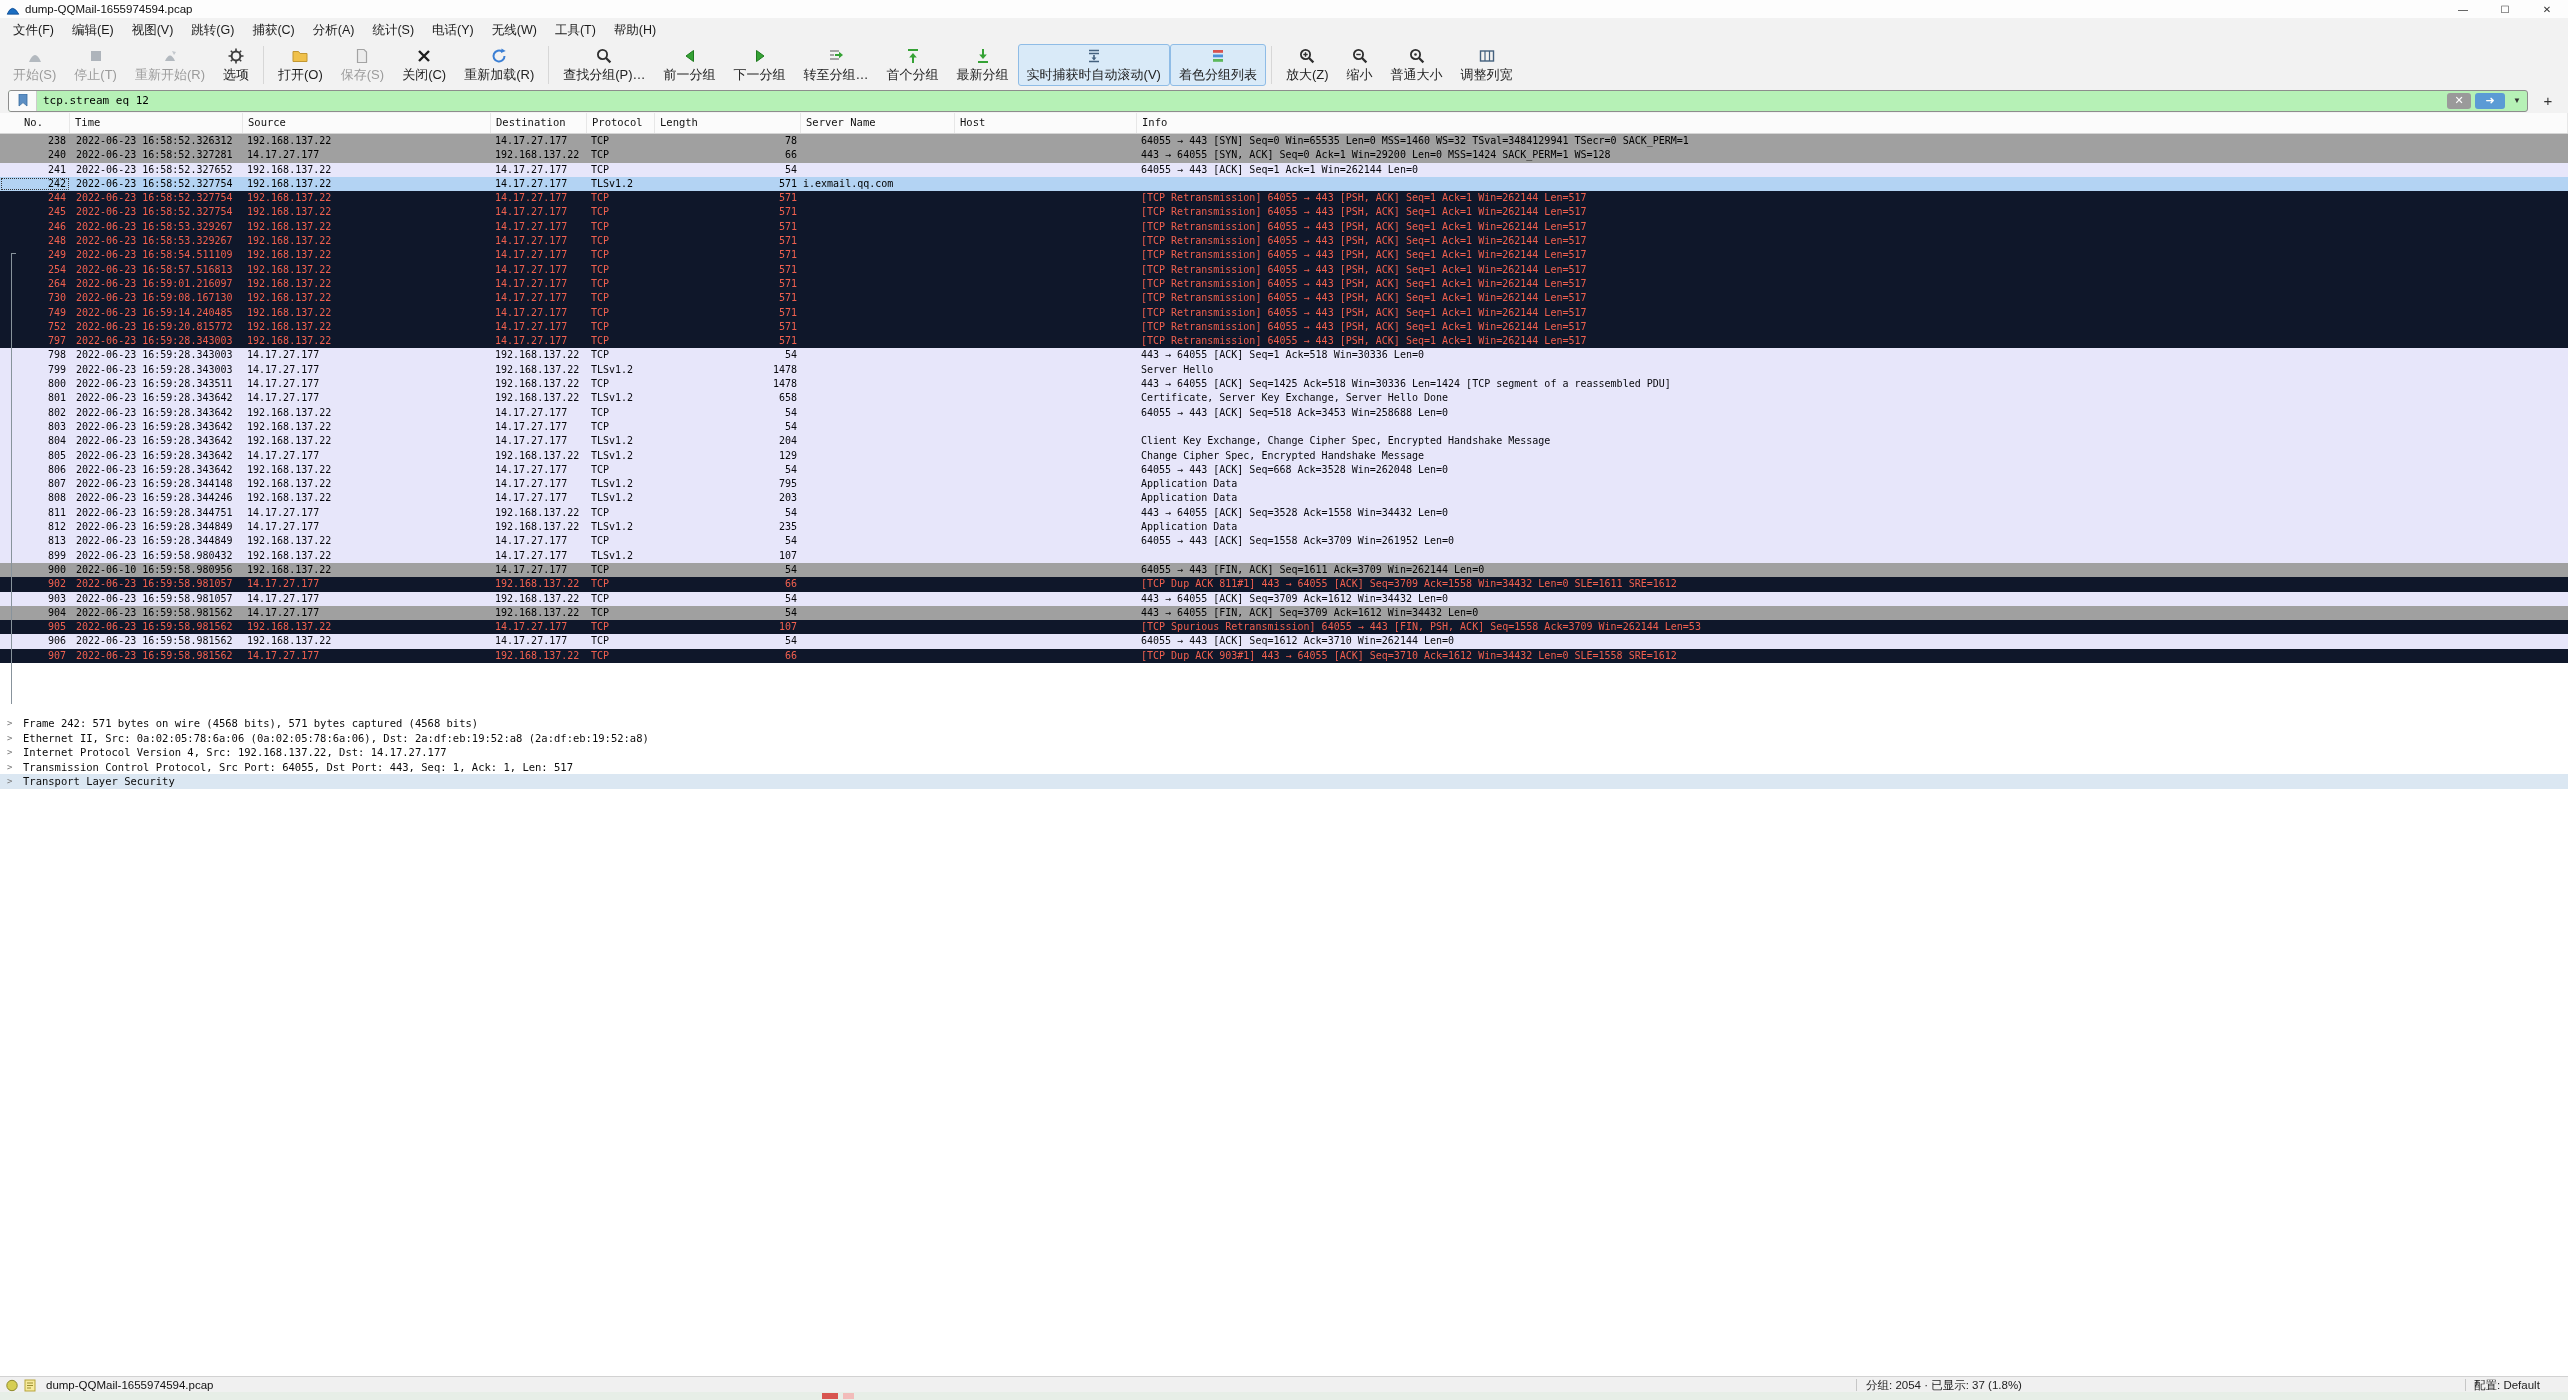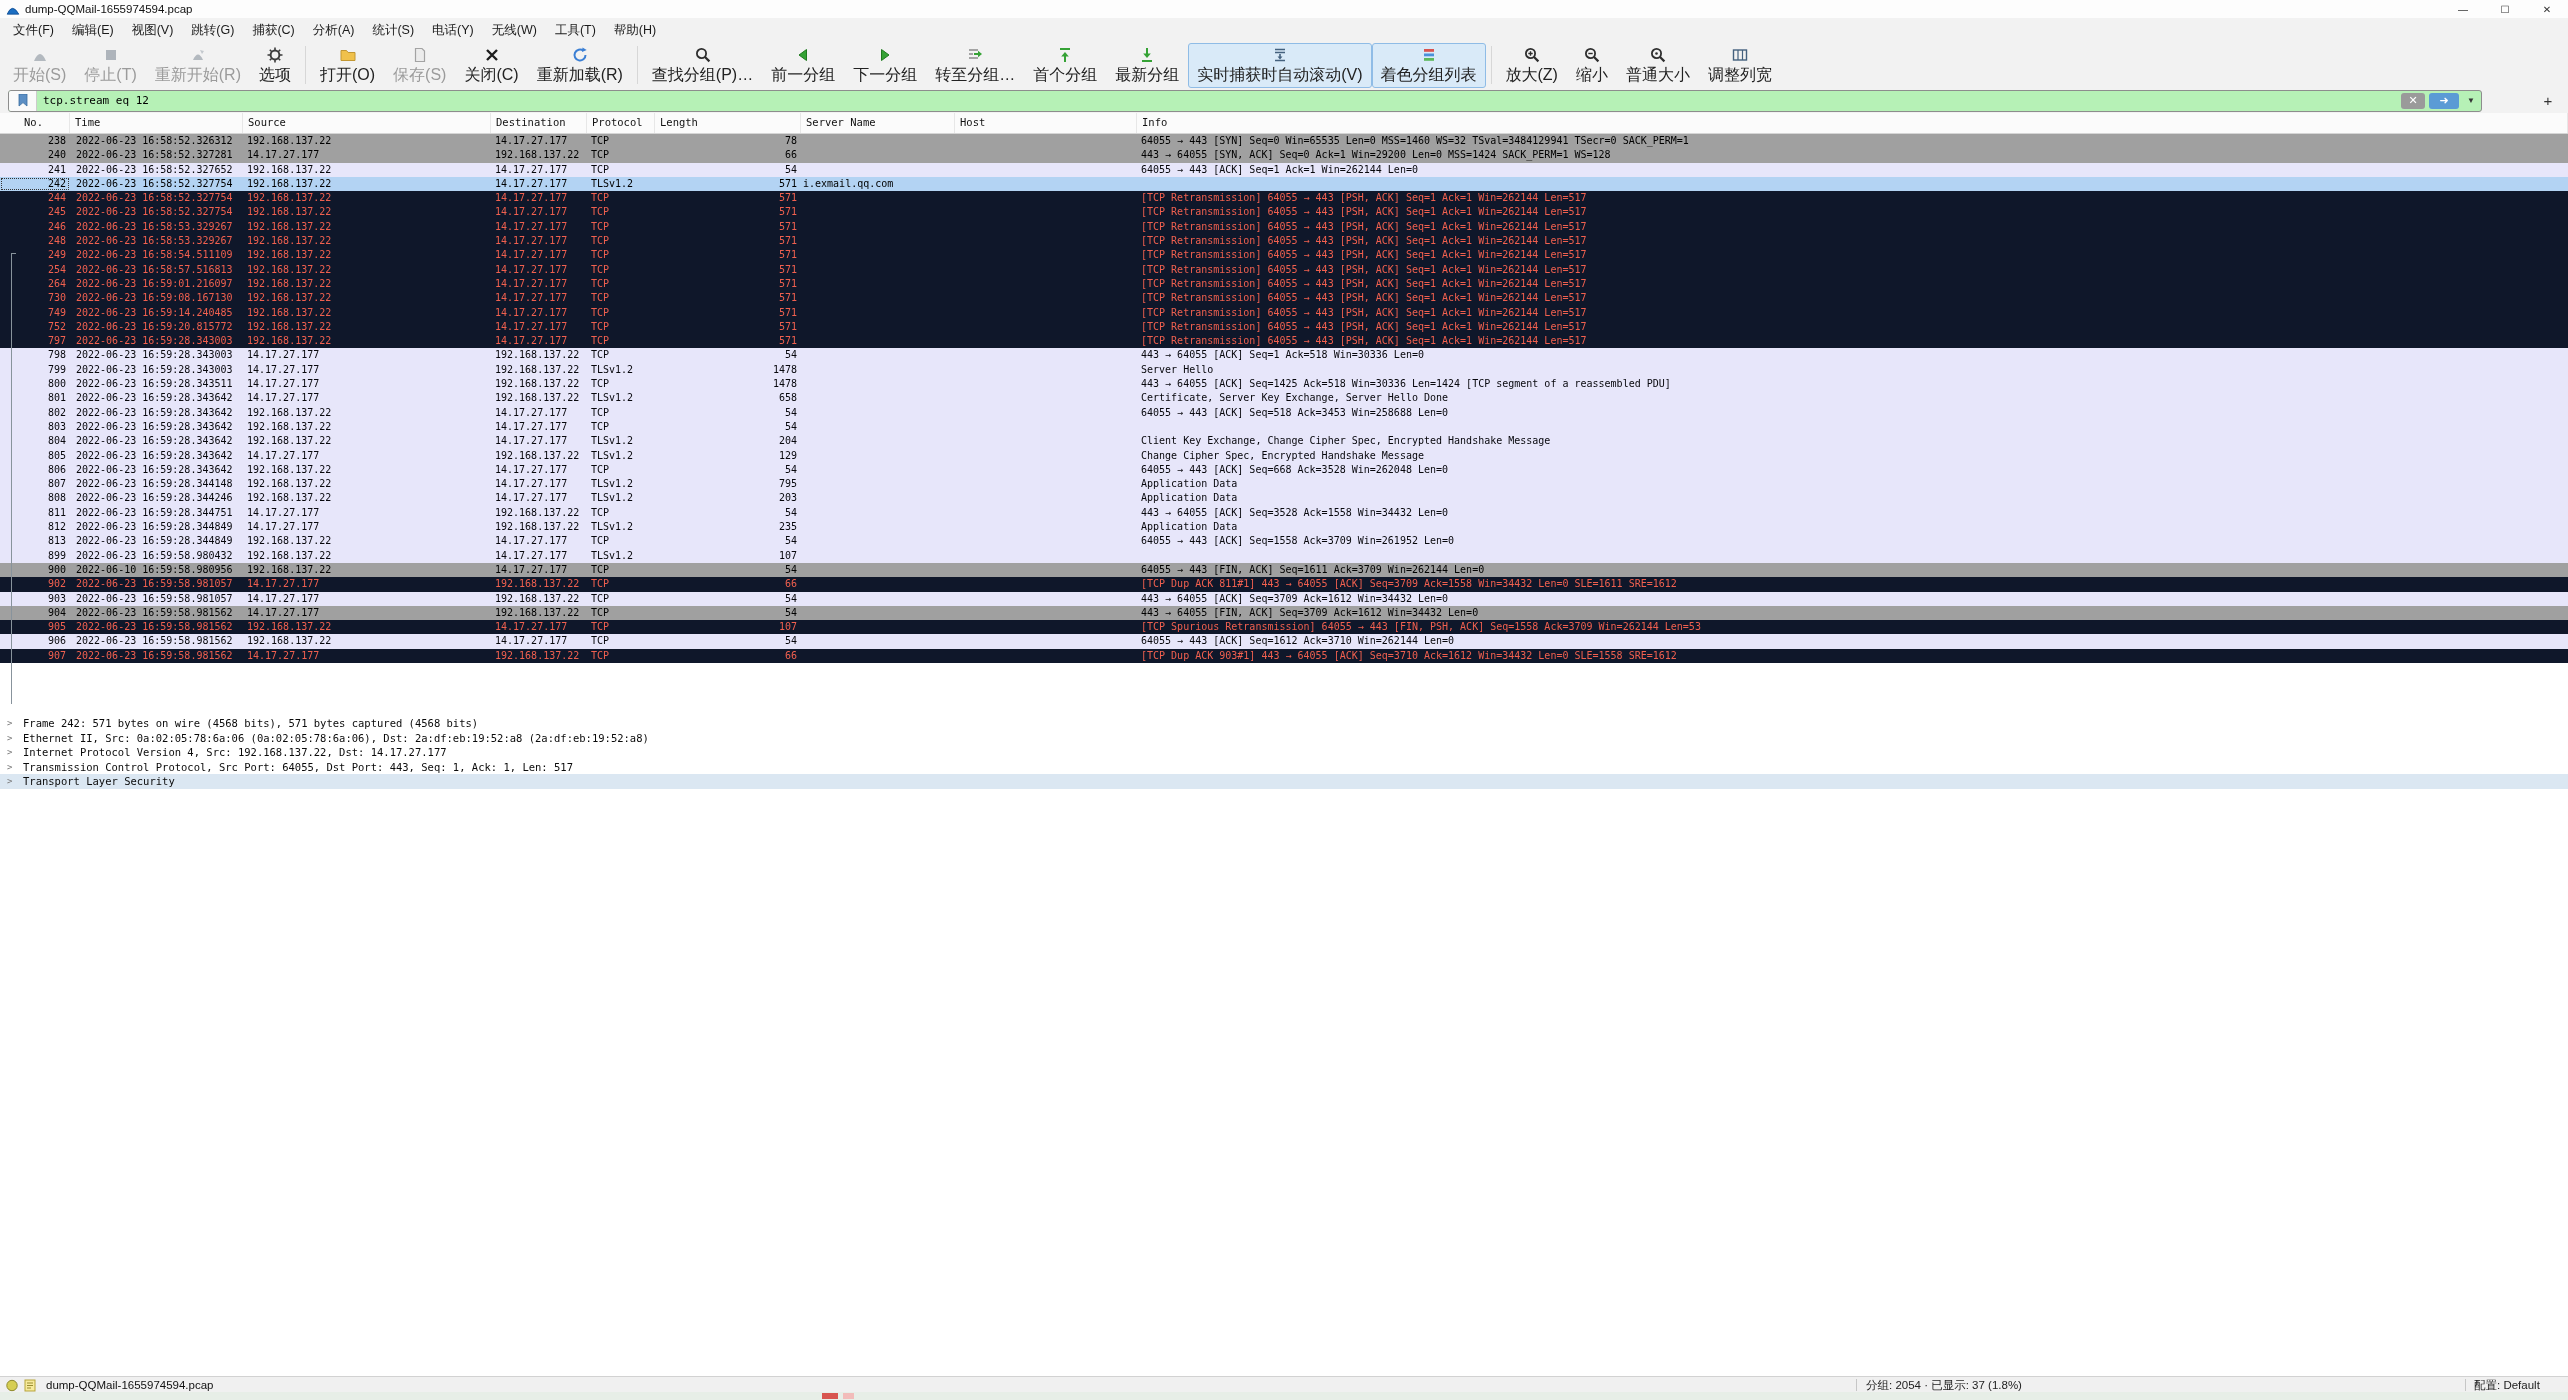--- a/index.html
+++ b/index.html
@@ -17,29 +17,29 @@
   .win-btn{width:42px;height:100%;display:flex;align-items:center;justify-content:center;
     font-size:10px;color:#333;}
   
   .menubar{position:absolute;top:18px;left:0;right:0;height:24px;background:#f2f2f2;
     display:flex;align-items:center;padding-left:4px;font-size:12.5px;color:#1a1a1a;}
   .menu-item{padding:3px 9px;}
   
   .toolbar{position:absolute;top:42px;left:0;right:0;height:46px;background:#f2f2f2;
     border-bottom:1px solid #e3e3e3;display:flex;align-items:center;padding-left:4px;}
   .tbtn{display:flex;flex-direction:column;align-items:center;justify-content:space-between;
-    padding:2px 8px 1px 8px;font-size:16px;color:#222;border:1px solid transparent;
+    padding:2px 8px 1px 8px;font-size:13px;color:#222;border:1px solid transparent;
     border-radius:3px;gap:1px;white-space:nowrap;}
   .tbtn.disabled{color:#9b9b9b;}
   .tbtn.active{background:#d9eaf8;border-color:#8fbce6;}
   .ticon{width:18px;height:18px;display:block;}
   .tsep{width:1px;height:38px;background:#d7d7d7;margin:0 5px;flex:none;}
   
   .filterbar{position:absolute;top:88px;left:0;right:0;height:25px;background:#f2f2f2;
-    border-bottom:1px solid #e0e0e0;display:flex;align-items:center;padding:0 8px;gap:46px;}
+    border-bottom:1px solid #e0e0e0;display:flex;align-items:center;padding:0 8px;}
   .filter-field{flex:1;display:flex;align-items:center;height:20px;background:#b6f1b6;
     border:1px solid #8d8d8d;border-radius:3px;overflow:hidden;}
   .bookmark-box{width:27px;align-self:stretch;background:#fafafa;border-right:1px solid #cccccc;
     display:flex;align-items:center;justify-content:center;flex:none;}
   .filter-input{flex:1;font-family:"DejaVu Sans Mono",monospace;font-size:11px;color:#000;
     padding-left:6px;}
   .clear-btn{width:24px;height:16px;background:#9a9a9a;border-radius:3px;color:#fff;
     display:flex;align-items:center;justify-content:center;font-size:11px;margin-right:4px;flex:none;}
   .apply-btn{width:30px;height:16px;background:#5b9bd5;border-radius:3px;color:#fff;
     display:flex;align-items:center;justify-content:center;font-size:11px;margin-right:4px;flex:none;}

